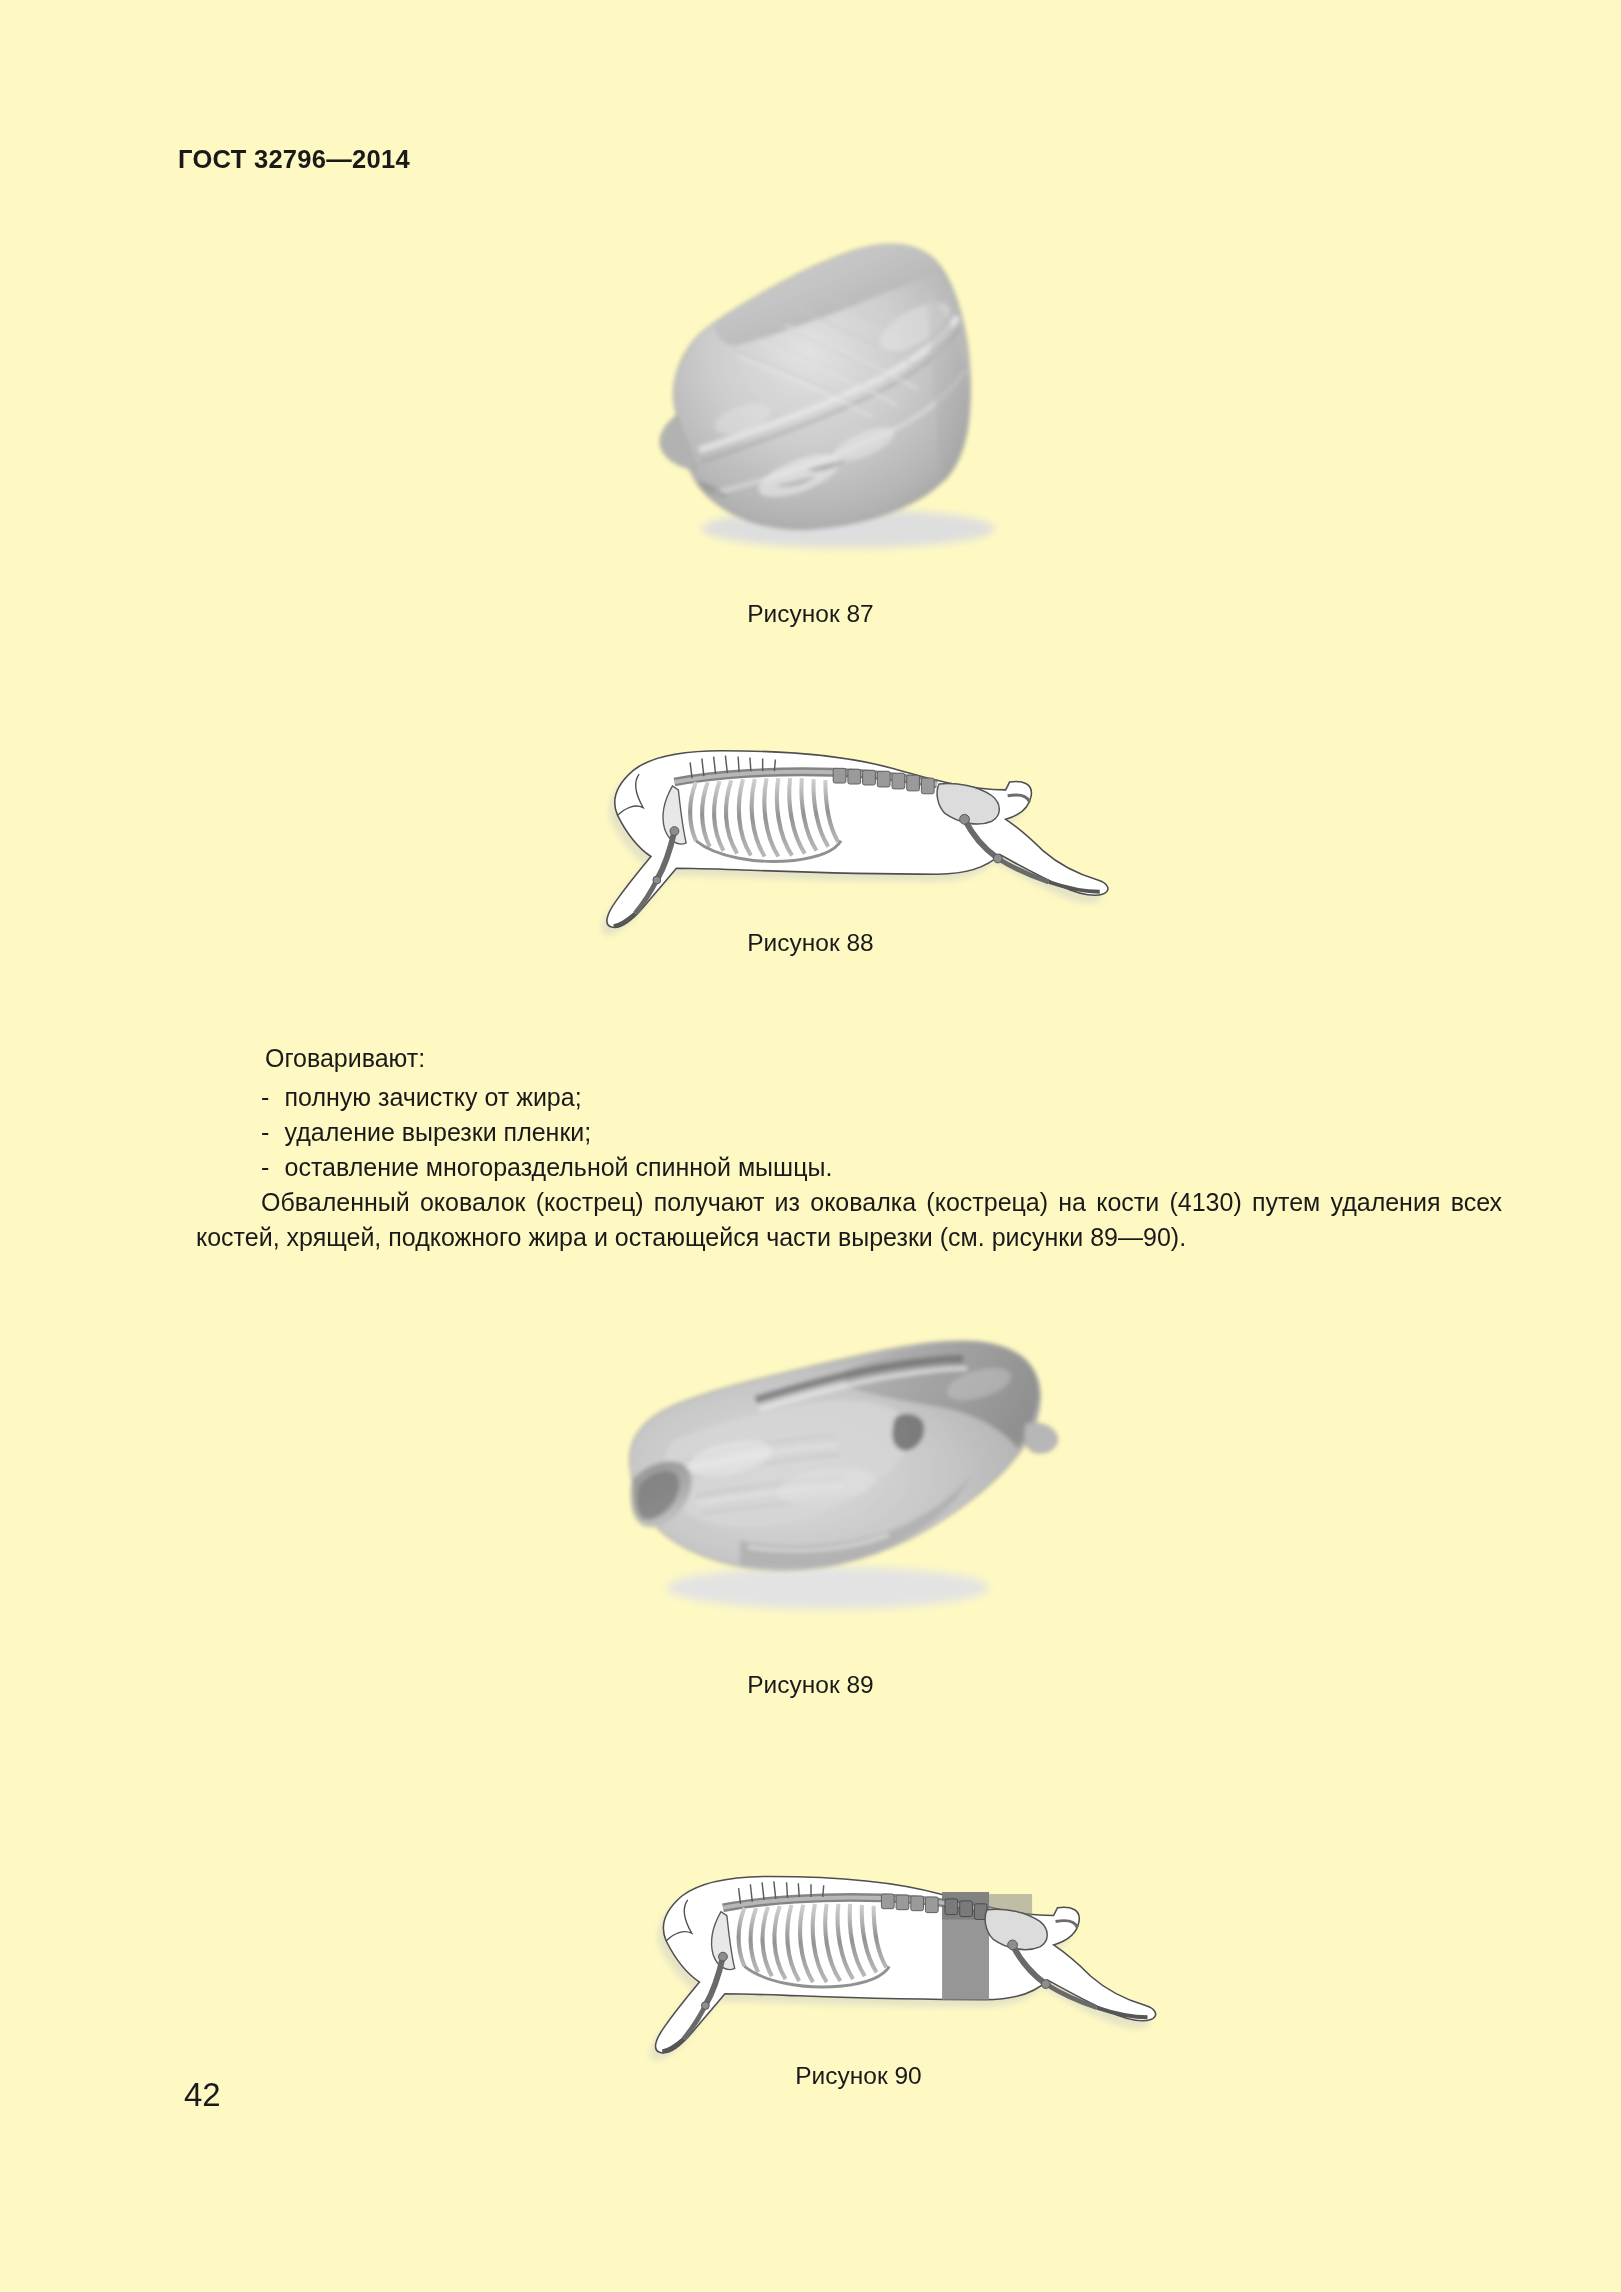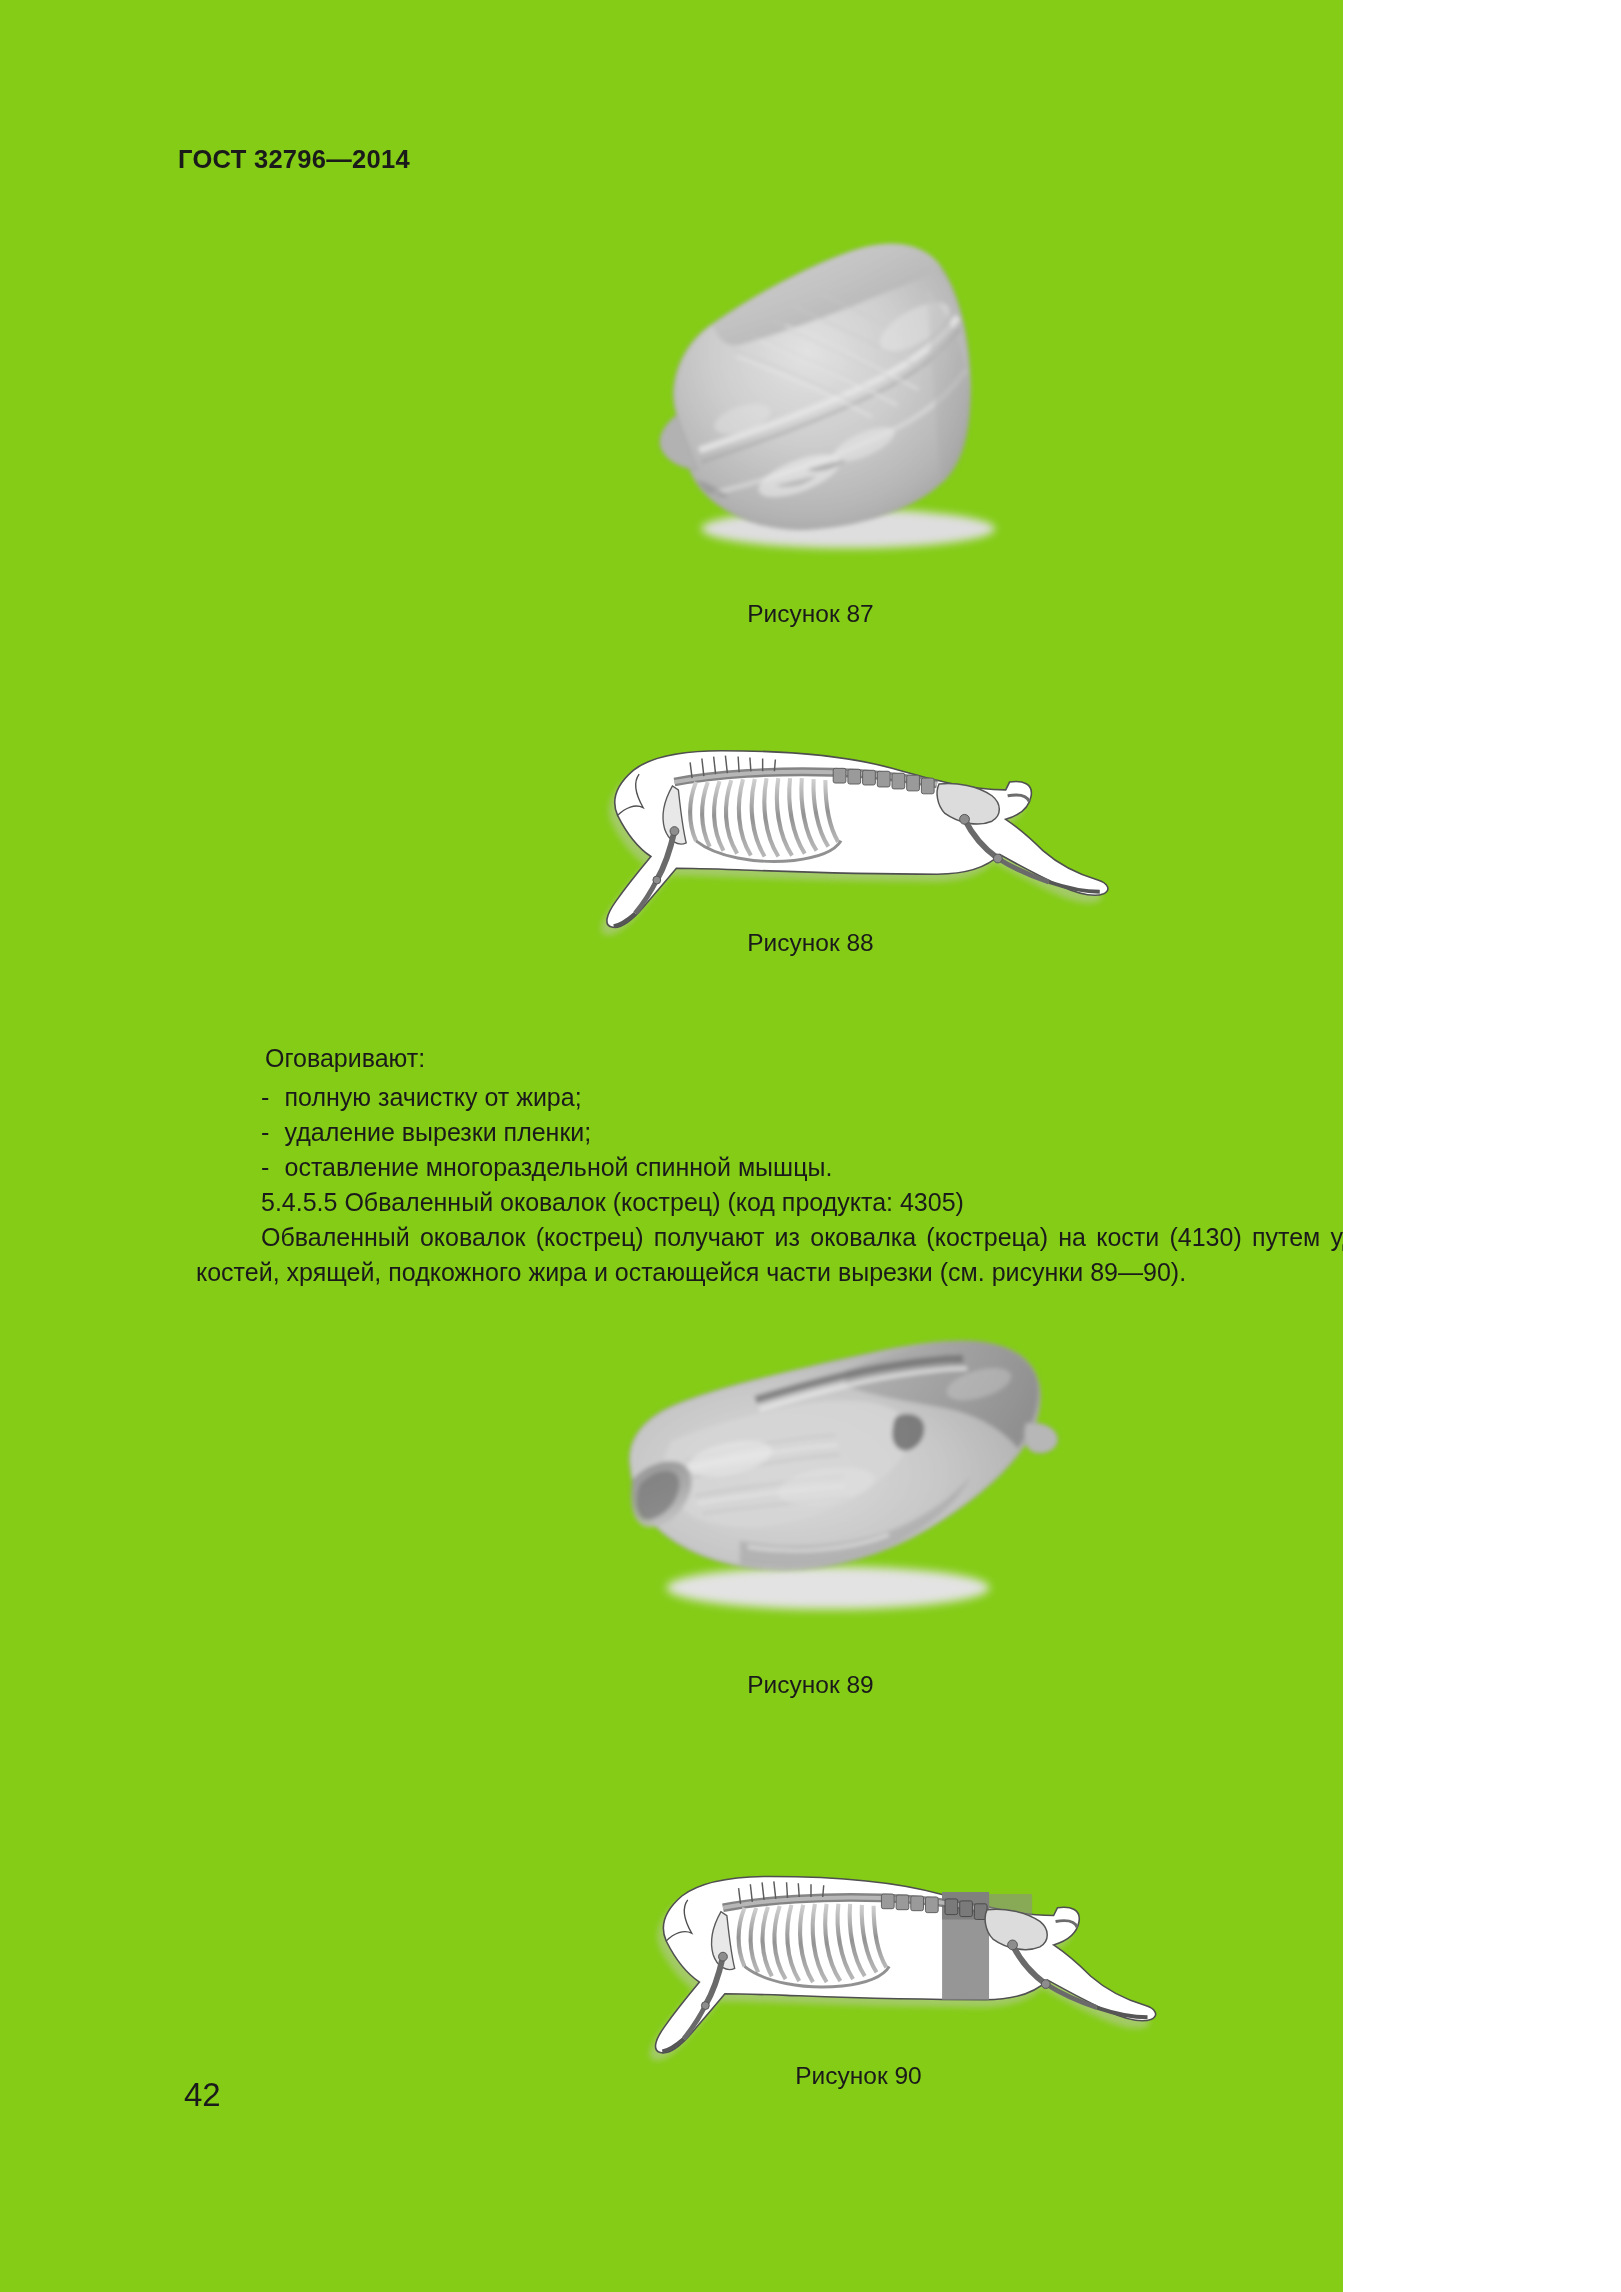--- a/index.html
+++ b/index.html
@@ -6,23 +6,23 @@
     margin: 0;
     padding: 0;
     background: #ffffff;
   }
   body {
     font-family: "Liberation Sans", sans-serif;
     color: #1a1a1a;
   }
   .page {
     position: relative;
-    width: 1343px;
+    width: 1621px;
     height: 2293px;
-    background: #84cc16;
+    background: #fef9c3;
     overflow: hidden;
     text-decoration: underline;
   }
 
   
   .doc-header {
     position: absolute;
     left: 178px;
     top: 145px;
     font-size: 25.5px;
@@ -306,21 +306,20 @@
       <li>
         <span class="dash">-</span>
         <span class="txt">удаление вырезки пленки;</span>
       </li>
       <li>
         <span class="dash">-</span>
         <span class="txt">оставление многораздельной спинной мышцы.</span>
       </li>
     </ul>
 
-    <p class="clause">5.4.5.5 Обваленный оковалок (кострец) (код продукта: 4305)</p>
 
     <p class="para">Обваленный оковалок (кострец) получают из оковалка (костреца) на кости (4130) путем удаления всех костей, хрящей, подкожного жира и остающейся части вырезки (см. рисунки 89—90).</p>
   </div>
 
   <div class="figure" style="left:0px; top:1294px; width:1621px; height:441px;">
 
     <div class="photo-wrap" style="left:583px; top:0px;">
       <svg class="photo-svg" width="490" height="333" viewBox="0 0 500 340">
         <defs>
           <radialGradient id="m89a" cx="38%" cy="58%" r="75%">

